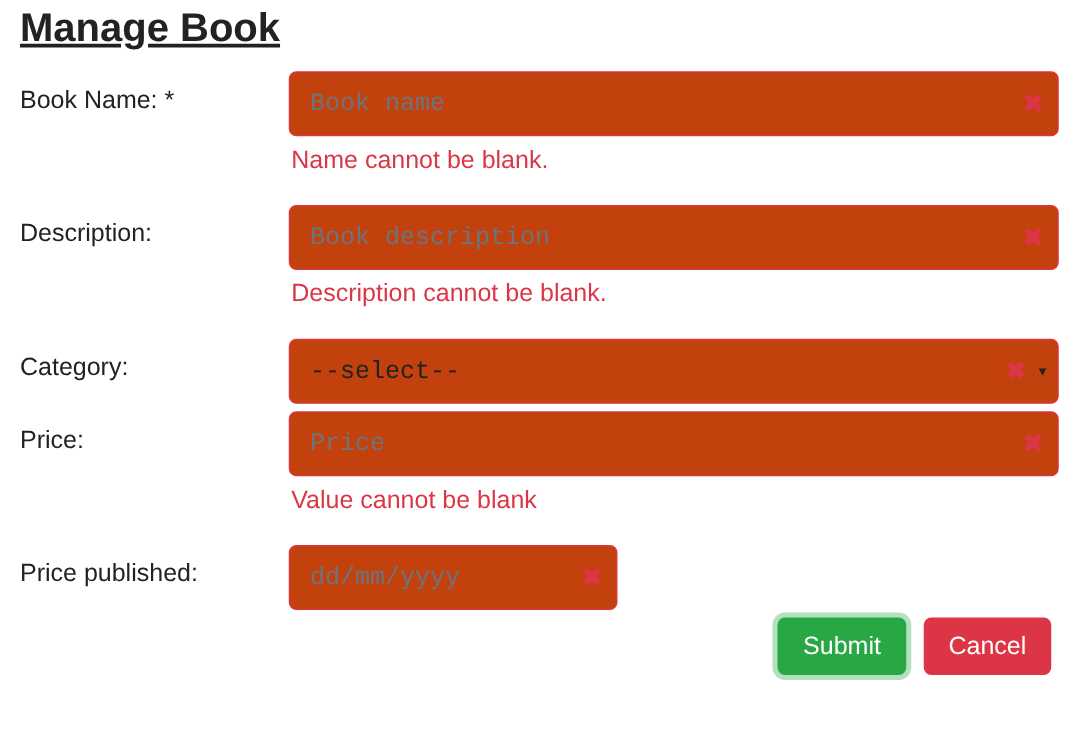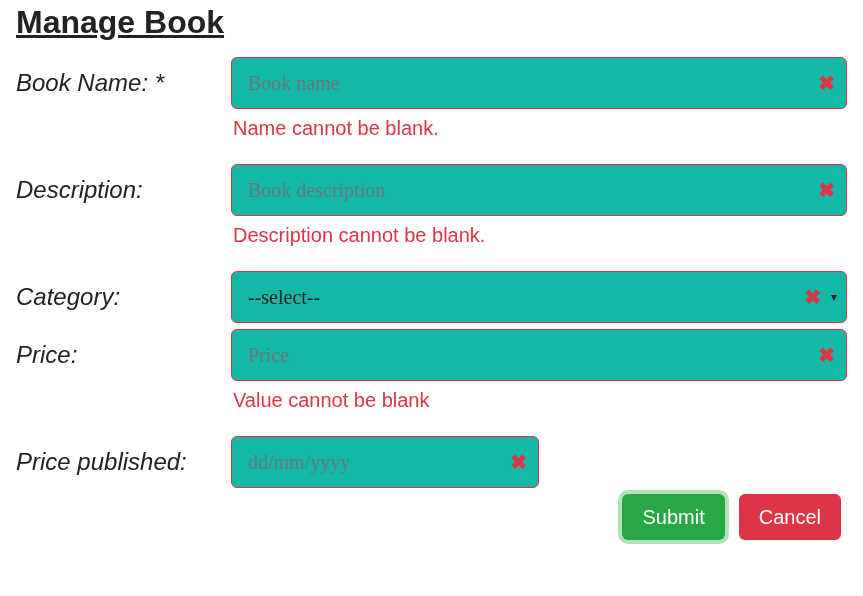--- a/index.html
+++ b/index.html
@@ -18,46 +18,45 @@
     text-decoration: underline;
   }
   .form-row {
     display: flex;
     align-items: flex-start;
     margin-bottom: 6px;
   }
   .form-label {
     width: 215px;
     flex: 0 0 215px;
-    font-size: 24px;
+    font-size: 20px;
     color: #222;
     padding-top: 12px;
-    font-style: italic;
   }
   .form-field {
     flex: 1;
   }
   .input-wrap {
     position: relative;
     display: flex;
     align-items: center;
   }
   .input-wrap.full { width: 100%; }
-  .input-wrap.narrow { width: 308px; }
+  .input-wrap.narrow { width: 263px; }
   input.text-input, select.text-input {
     width: 100%;
     height: 52px;
     border: 1px solid #dc3545;
     border-radius: 6px;
-    background: #14b8a6;
+    background: #c2410c;
     font-size: 20px;
     color: #222;
     padding: 0 44px 0 16px;
     outline: none;
-    font-family: Liberation Serif, serif;
+    font-family: Liberation Mono, monospace;
   }
   input.text-input::placeholder {
     color: #6c757d;
   }
   select.text-input {
     appearance: none;
     -webkit-appearance: none;
     color: #222;
     padding-right: 40px;
   }

